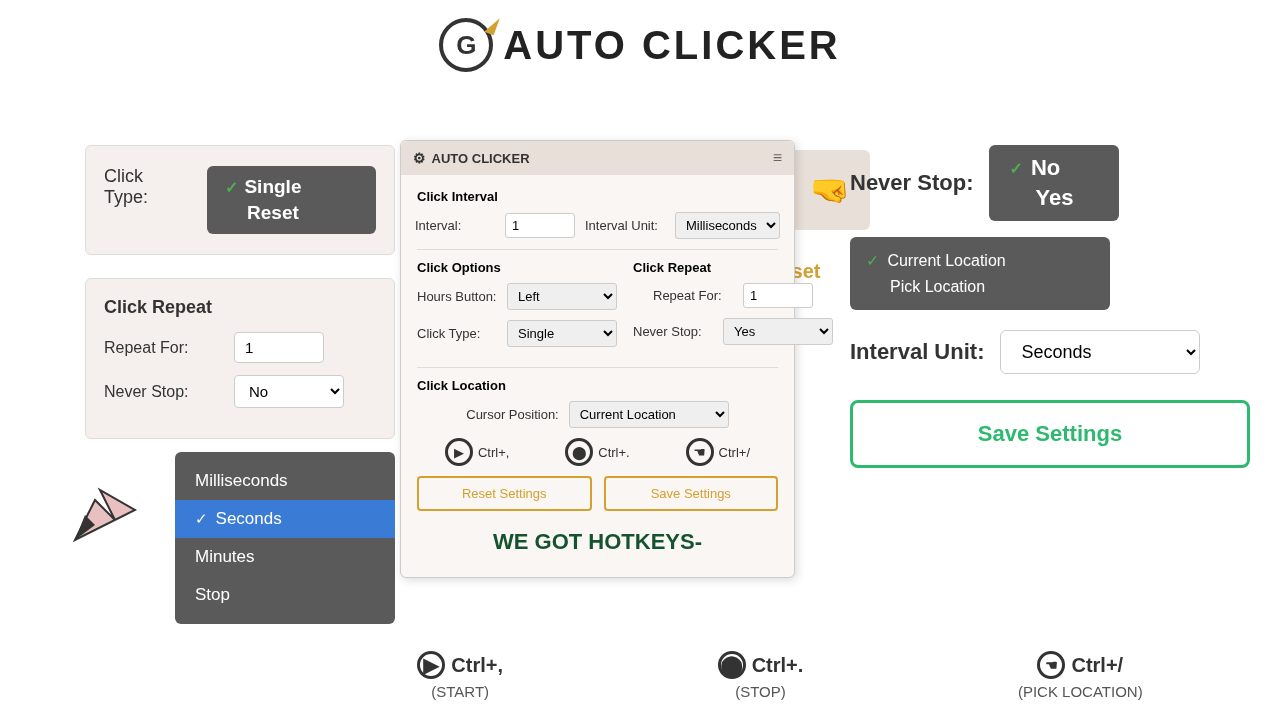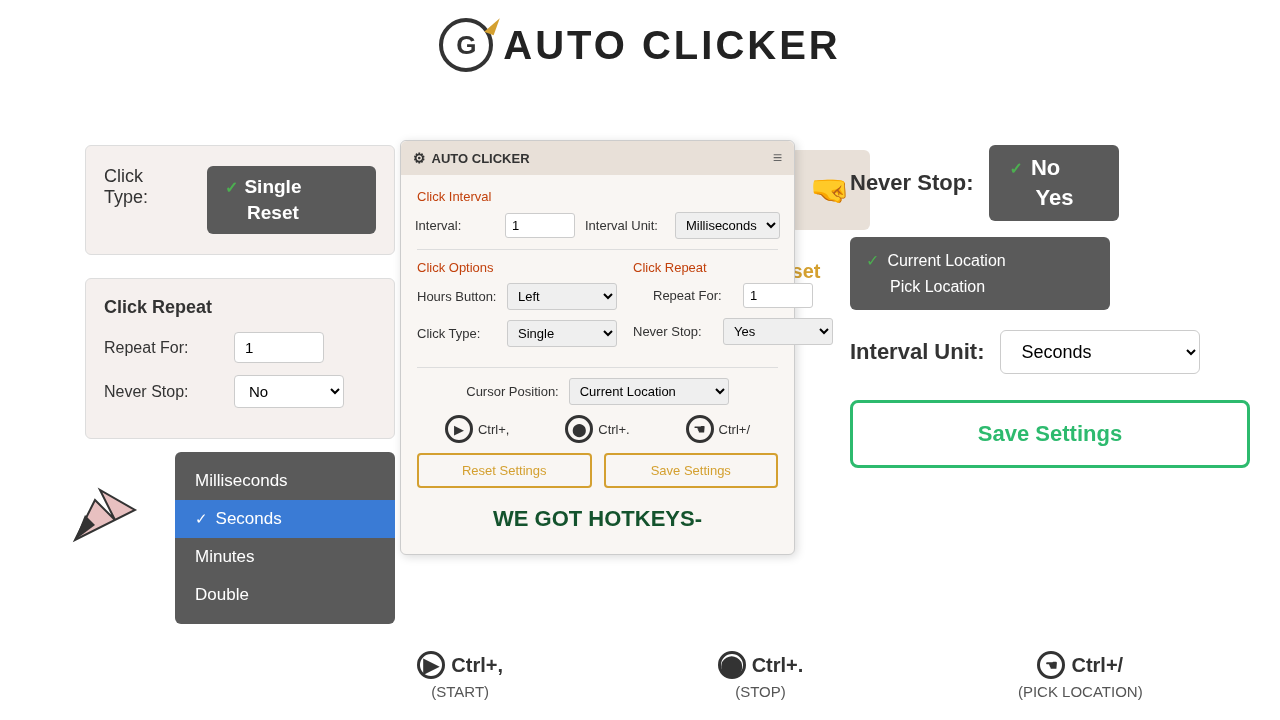--- a/index.html
+++ b/index.html
@@ -216,23 +216,23 @@
     .dialog-menu-icon {
       font-size: 16px;
       color: #666;
       cursor: pointer;
     }
     .dialog-body {
       padding: 14px 16px;
     }
     .section-title {
       font-size: 13px;
-      color: #c2410c;
+      color: #000000;
       margin-bottom: 8px;
-      font-weight: normal;
+      font-weight: bold;
     }
     .dialog-row {
       display: flex;
       align-items: center;
       gap: 10px;
       margin-bottom: 10px;
       justify-content: center;
     }
     .dialog-label {
       font-size: 13px;
@@ -544,21 +544,21 @@
     <span>Milliseconds</span>
   </div>
   <div class="menu-item active">
     <span class="check">✓</span>
     <span>Seconds</span>
   </div>
   <div class="menu-item">
     <span>Minutes</span>
   </div>
   <div class="menu-item">
-    <span>Double</span>
+    <span>Stop</span>
   </div>
 </div>
 
 <div class="cursor-arrow">
   <svg width="80" height="80" viewBox="0 0 80 80">
     <polygon points="10,70 30,30 50,50 35,20 70,40" fill="#e8c0c0" stroke="#333" stroke-width="2"></polygon>
     <polygon points="10,70 20,45 30,55" fill="#333"></polygon>
   </svg>
 </div>
 
@@ -608,20 +608,21 @@
         <div class="dialog-row">
           <span class="dialog-label">Never Stop:</span>
           <select class="dialog-select">
             <option>Yes</option>
           </select>
         </div>
       </div>
     </div>
     <hr class="dialog-section-sep">
 
+    <div class="section-title">Click Location</div>
     <div class="dialog-row">
       <span class="dialog-label">Cursor Position:</span>
       <select class="dialog-select" style="width:160px;">
         <option>Current Location</option>
       </select>
     </div>
 
     <div class="dialog-hotkeys">
       <div class="hotkey-item">
         <div class="hk-icon-play">▶</div>

